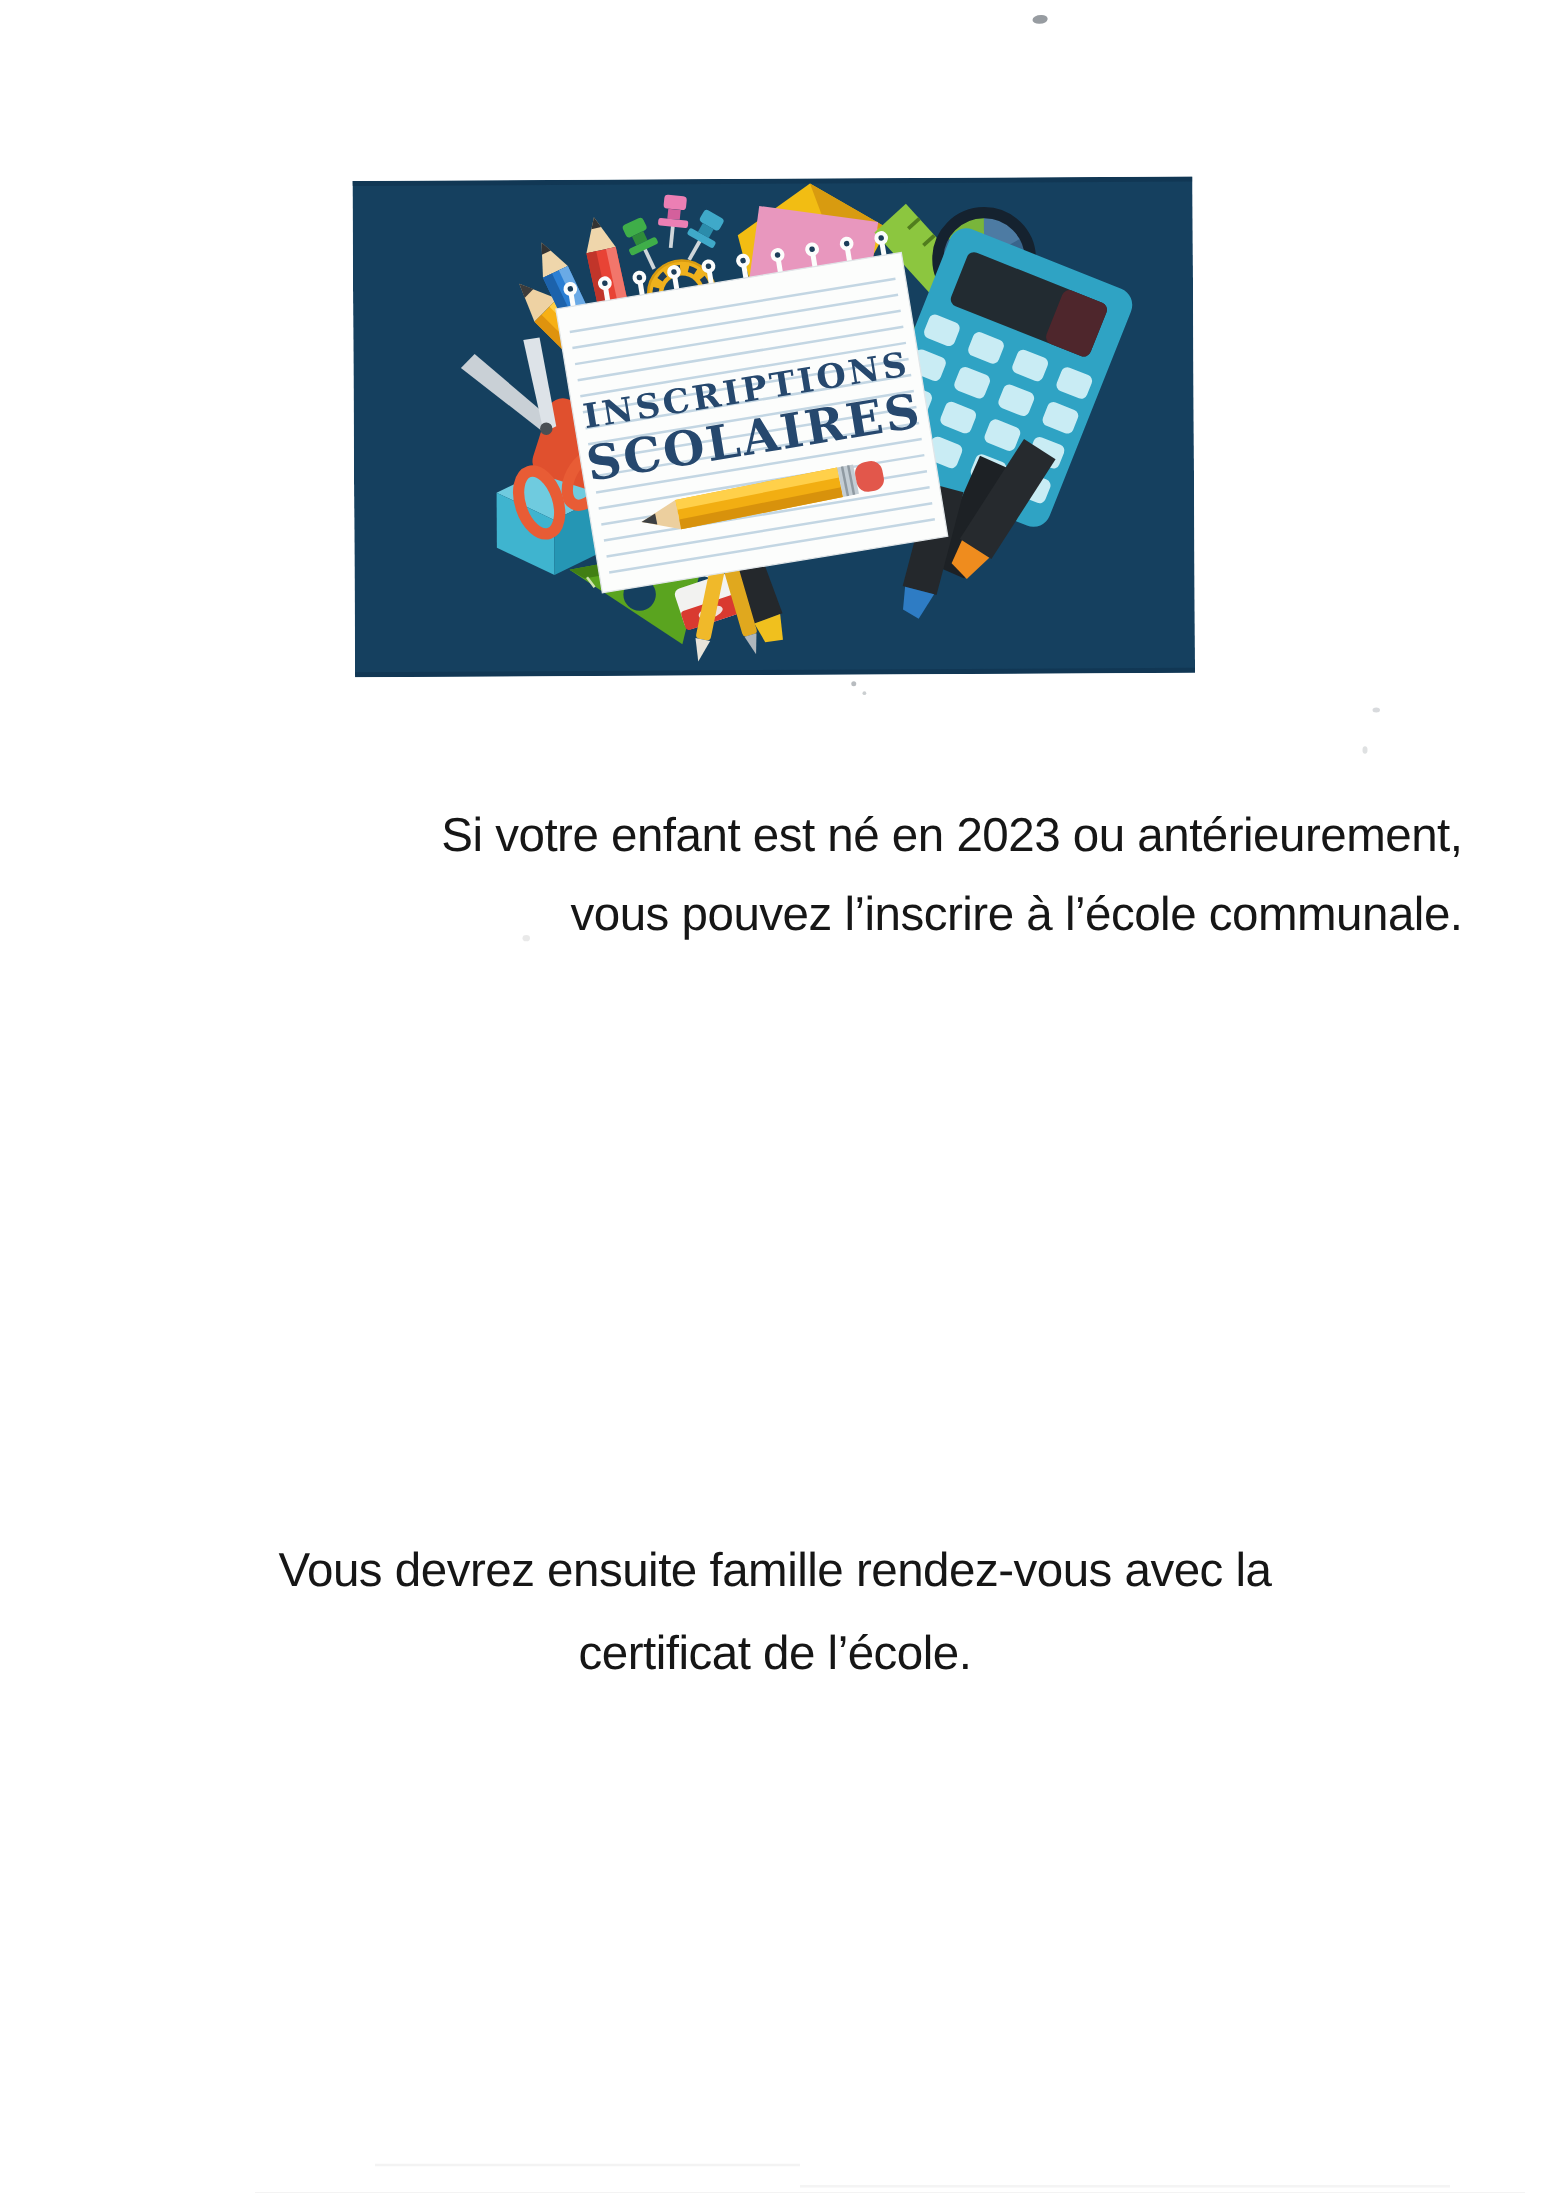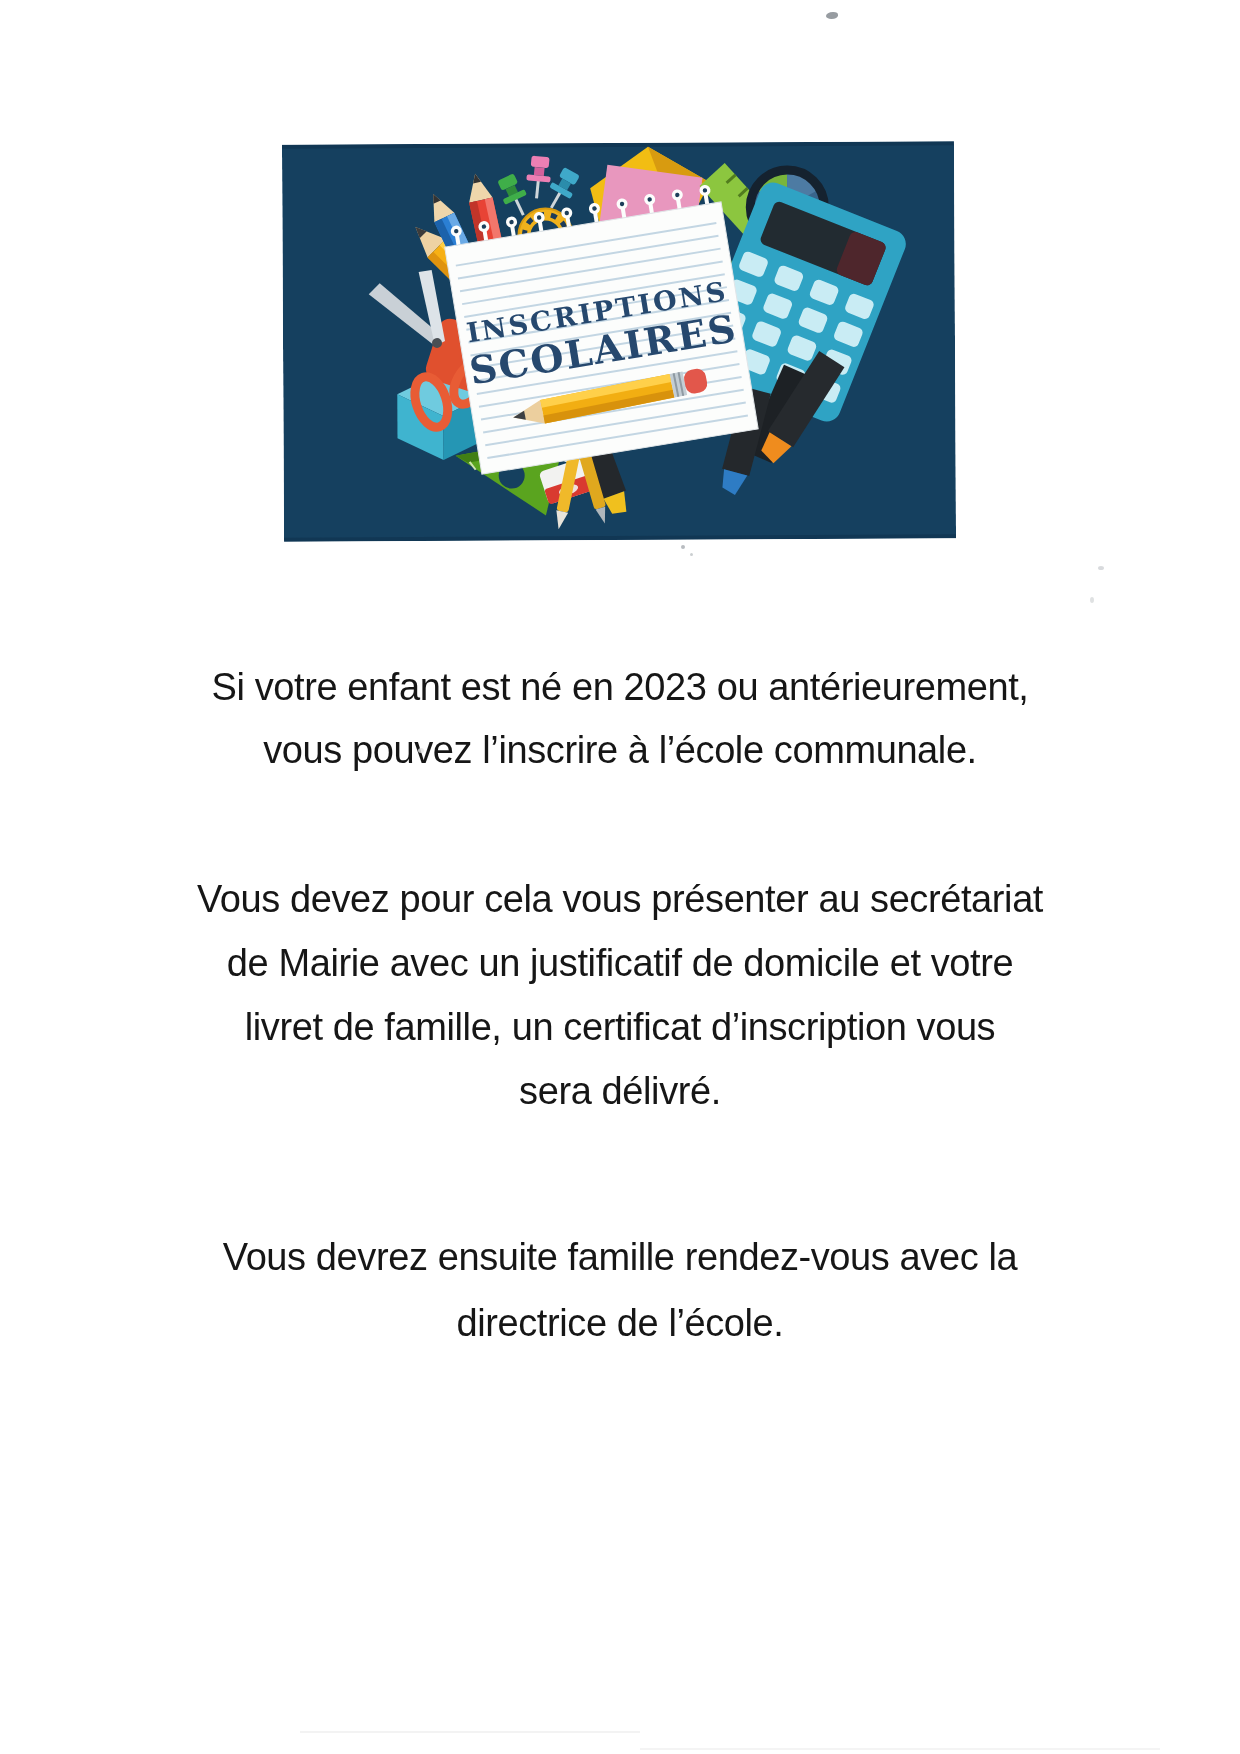--- a/index.html
+++ b/index.html
@@ -11,21 +11,21 @@
   .banner{
     position:absolute; left:283px; top:143px; width:672px; height:397px;
     transform:rotate(-0.3deg);
   }
   .banner svg{display:block; width:100%; height:100%;}
   .para{
     position:absolute; left:70px; right:70px; text-align:center;
     color:#161616; font-size:38px; letter-spacing:-0.4px; font-weight:400;
   }
   .para .line{white-space:nowrap;}
-  #para-1{top:656px; line-height:63px;}
+  #para-1{top:638px; line-height:63px;text-align:right;}
   #para-2{top:867px; line-height:64px;}
   #para-3{top:1224px; line-height:66px;}
   .speck{position:absolute; pointer-events:none;}
   .s1{left:826px; top:12px; width:12px; height:7px; background:#7d838a; opacity:.8; border-radius:60% 40% 55% 45%;}
   .s2{left:681px; top:545px; width:4px; height:4px; background:#9aa0a5; opacity:.7; border-radius:50%;}
   .s3{left:690px; top:553px; width:3px; height:3px; background:#b5babe; opacity:.7; border-radius:50%;}
   .s4{left:1098px; top:566px; width:6px; height:4px; background:#c8cbce; opacity:.7; border-radius:50%;}
   .s5{left:1090px; top:597px; width:4px; height:6px; background:#d2d4d6; opacity:.7; border-radius:50%;}
   .s6{left:418px; top:748px; width:6px; height:5px; background:#e3e3e3; opacity:.8; border-radius:50%;}
   .scanline1{left:300px; top:1731px; width:340px; height:2px; background:#f3f3f3;}
@@ -291,30 +291,24 @@
         </g>
       </g>
     </svg>
   </div>
 
   <div class="para" id="para-1">
     <div class="line">Si votre enfant est né en 2023 ou antérieurement,</div>
     <div class="line">vous pouvez l’inscrire à l’école communale.</div>
   </div>
 
-  <div class="para" id="para-2">
-    <div class="line">Vous devez pour cela vous présenter au secrétariat</div>
-    <div class="line">de Mairie avec un justificatif de domicile et votre</div>
-    <div class="line">livret de famille, un certificat d’inscription vous</div>
-    <div class="line">sera délivré.</div>
-  </div>
 
   <div class="para" id="para-3">
     <div class="line">Vous devrez ensuite famille rendez-vous avec la</div>
-    <div class="line">directrice de l’école.</div>
+    <div class="line">certificat de l’école.</div>
   </div>
 
   <div class="speck s1"></div>
   <div class="speck s2"></div>
   <div class="speck s3"></div>
   <div class="speck s4"></div>
   <div class="speck s5"></div>
   <div class="speck s6"></div>
   <div class="speck scanline1"></div>
   <div class="speck scanline2"></div>

